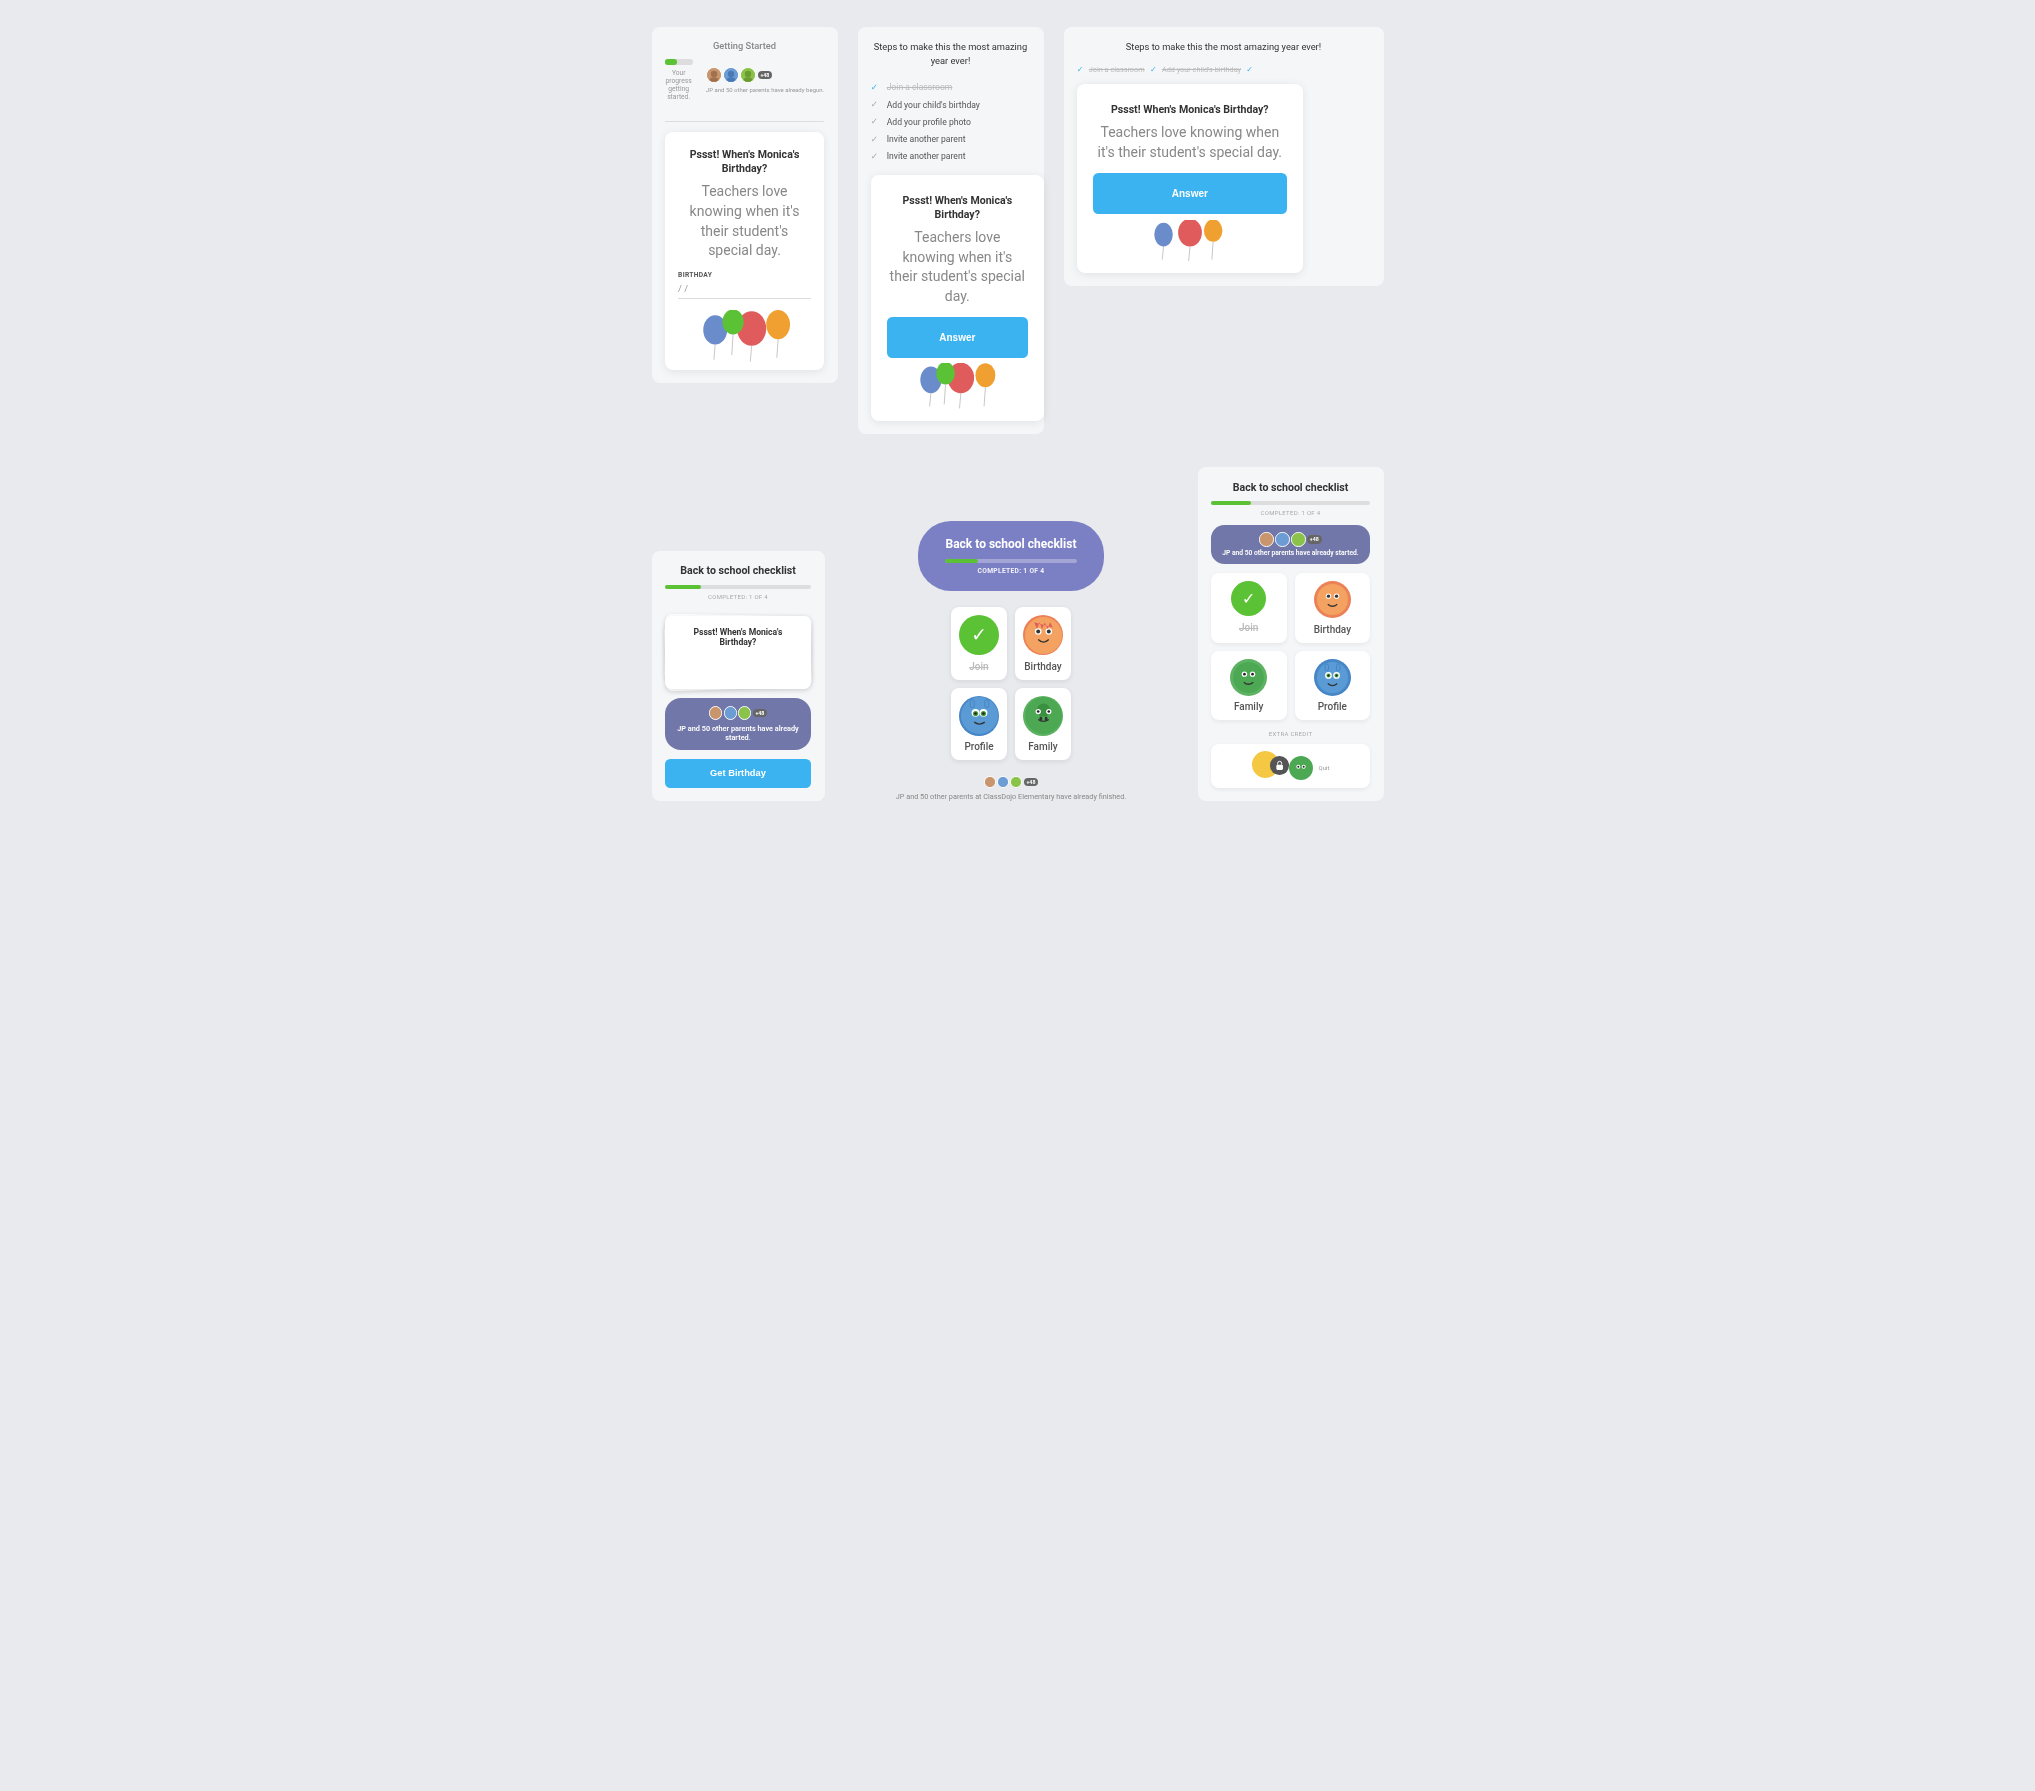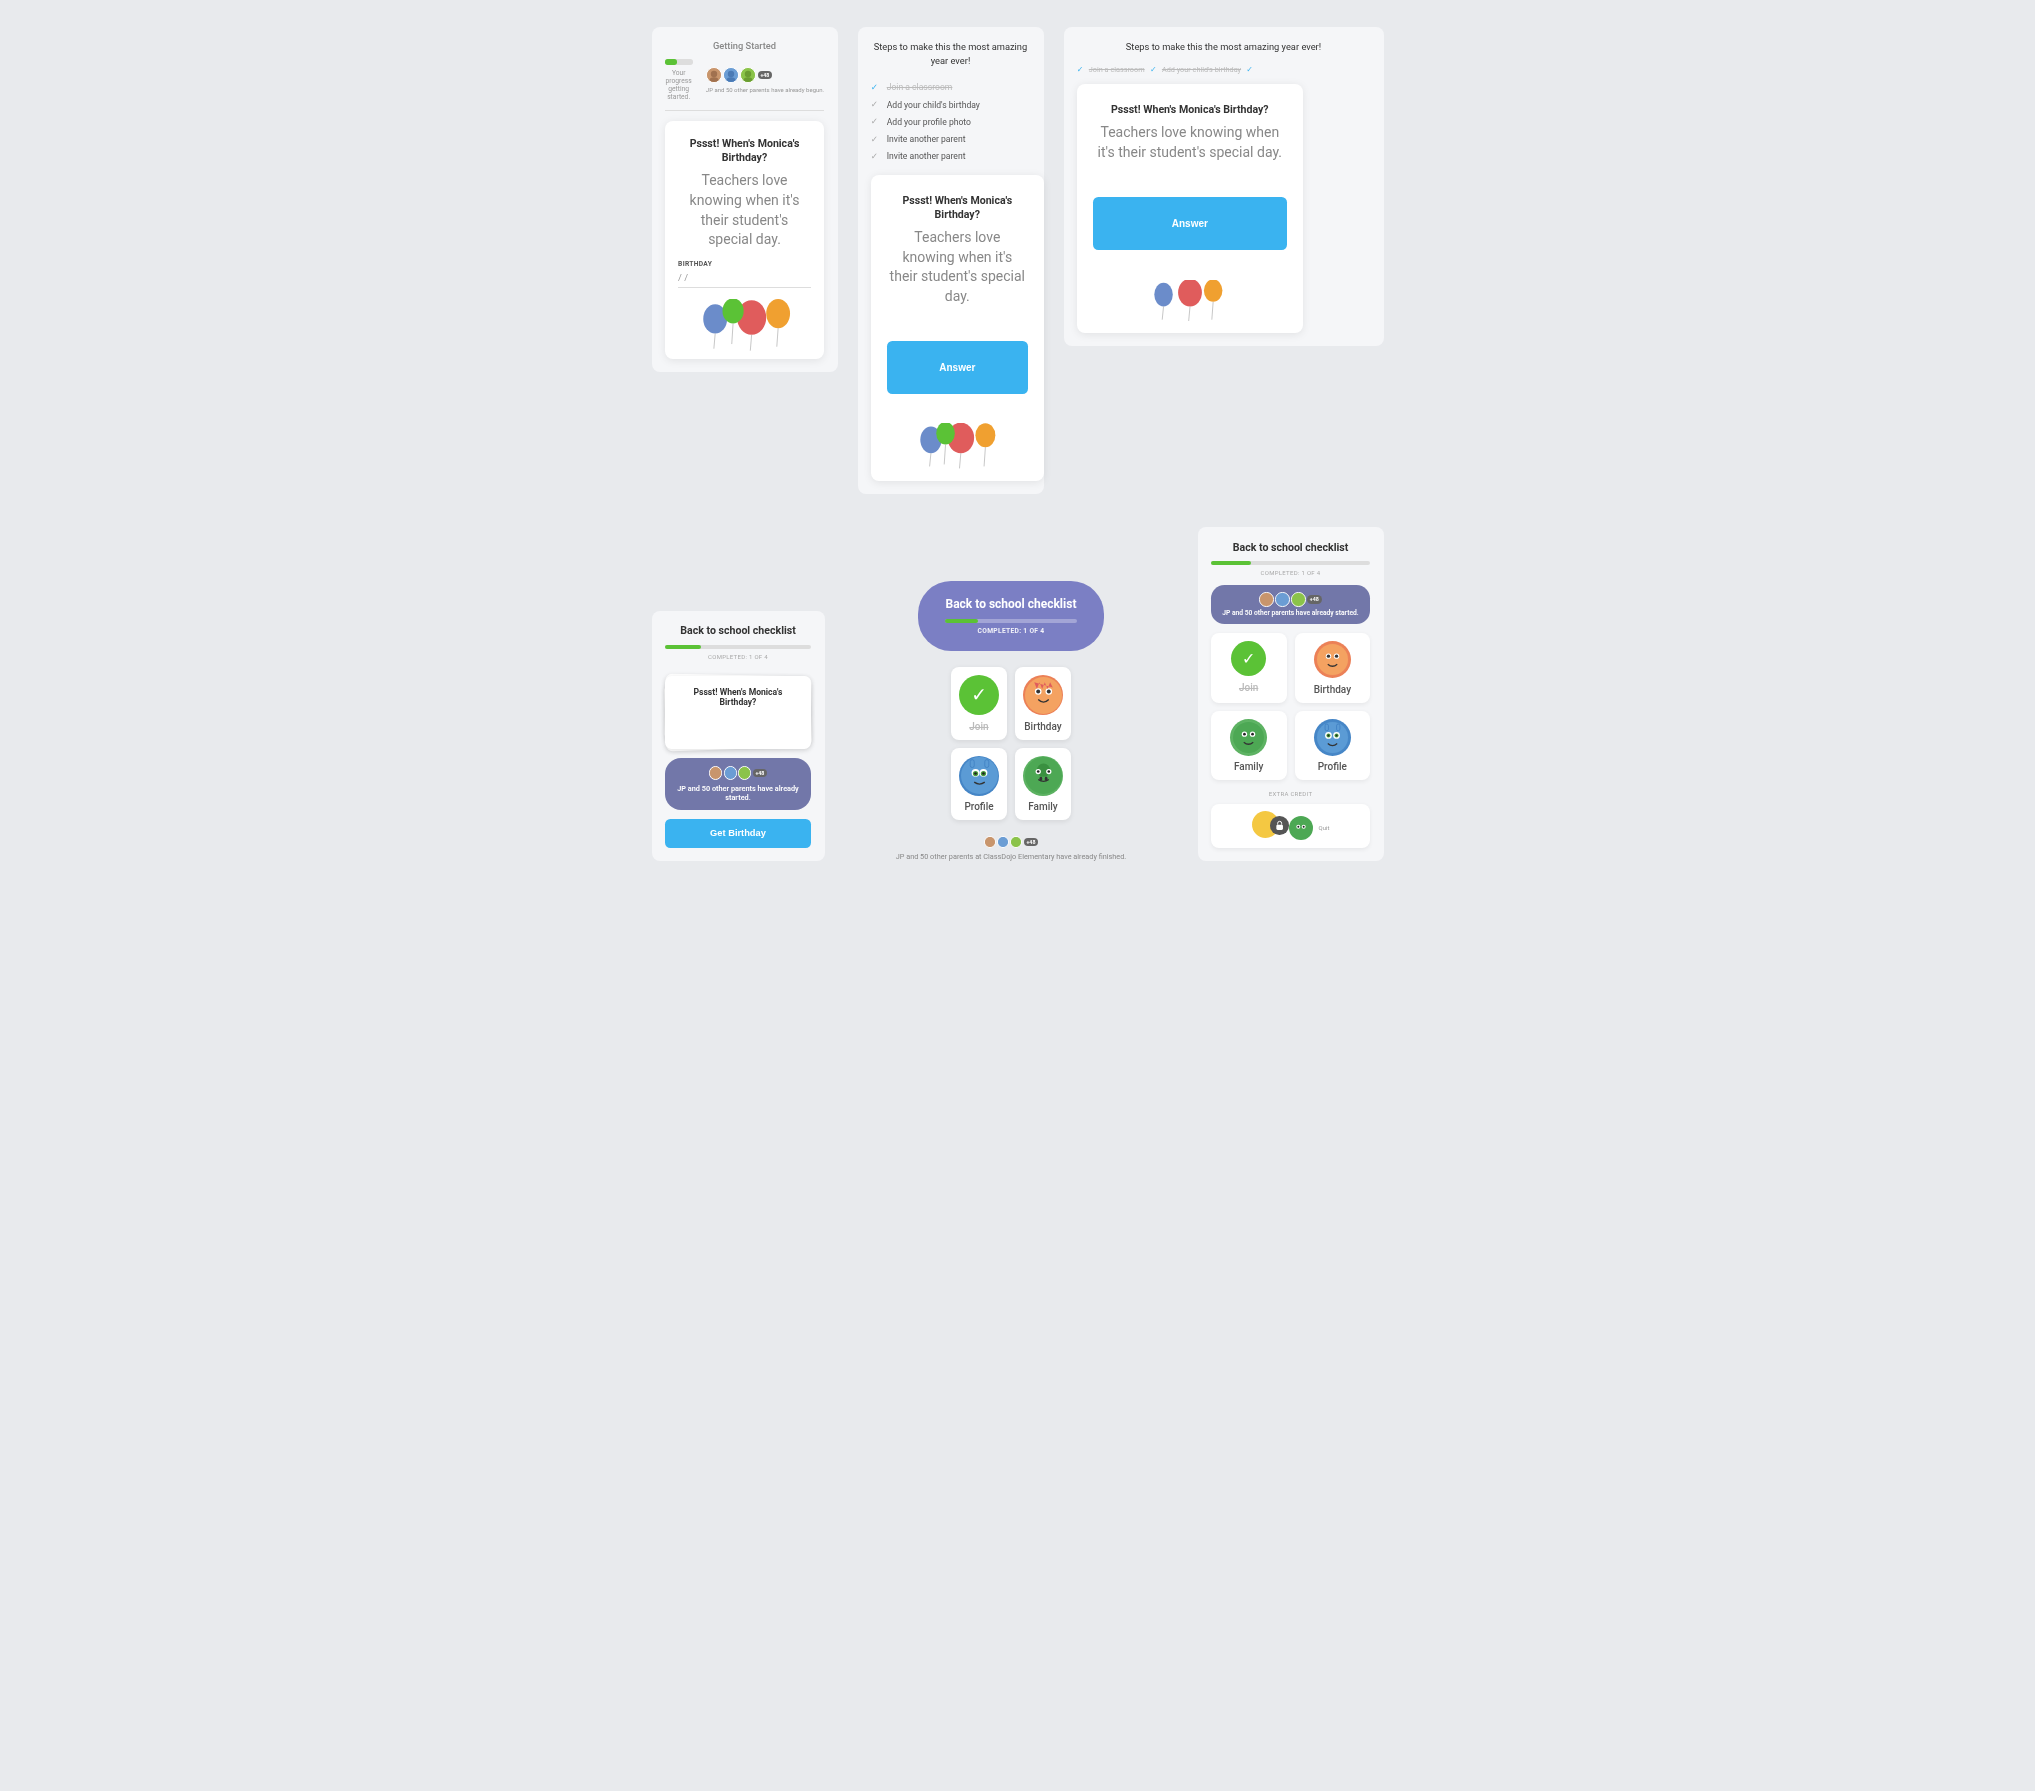--- a/index.html
+++ b/index.html
@@ -38,21 +38,21 @@
       text-align: center;
       margin-bottom: 8px;
       font-weight: 500;
     }
 
     .progress-section {
       display: flex;
       align-items: center;
       gap: 13.3px;
       margin-bottom: 10.6px;
-      padding-bottom: 9px;
+      padding-bottom: 20px;
       border-bottom: 0.7px solid #ddd;
     }
 
     .progress-bar-container {
       flex: 1;
       text-align: center;
     }
 
     .progress-bar-bg {
       background: #ddd;
@@ -189,26 +189,26 @@
       box-shadow: 0 1.3px 8px rgba(0,0,0,0.08);
       text-align: center;
       width: 173px;
     }
 
     .answer-btn {
       background: #3ab3f0;
       color: white;
       border: none;
       border-radius: 5.3px;
-      padding: 21px;
+      padding: 15px;
       width: 100%;
       font-size: 10px;
       font-weight: 600;
       cursor: pointer;
-      margin: 24px 0;
+      margin: 0 0;
     }
 
     .steps-header {
       font-size: 9.3px;
       color: #333;
       text-align: center;
       margin-bottom: 10.6px;
       line-height: 1.5;
     }
 

